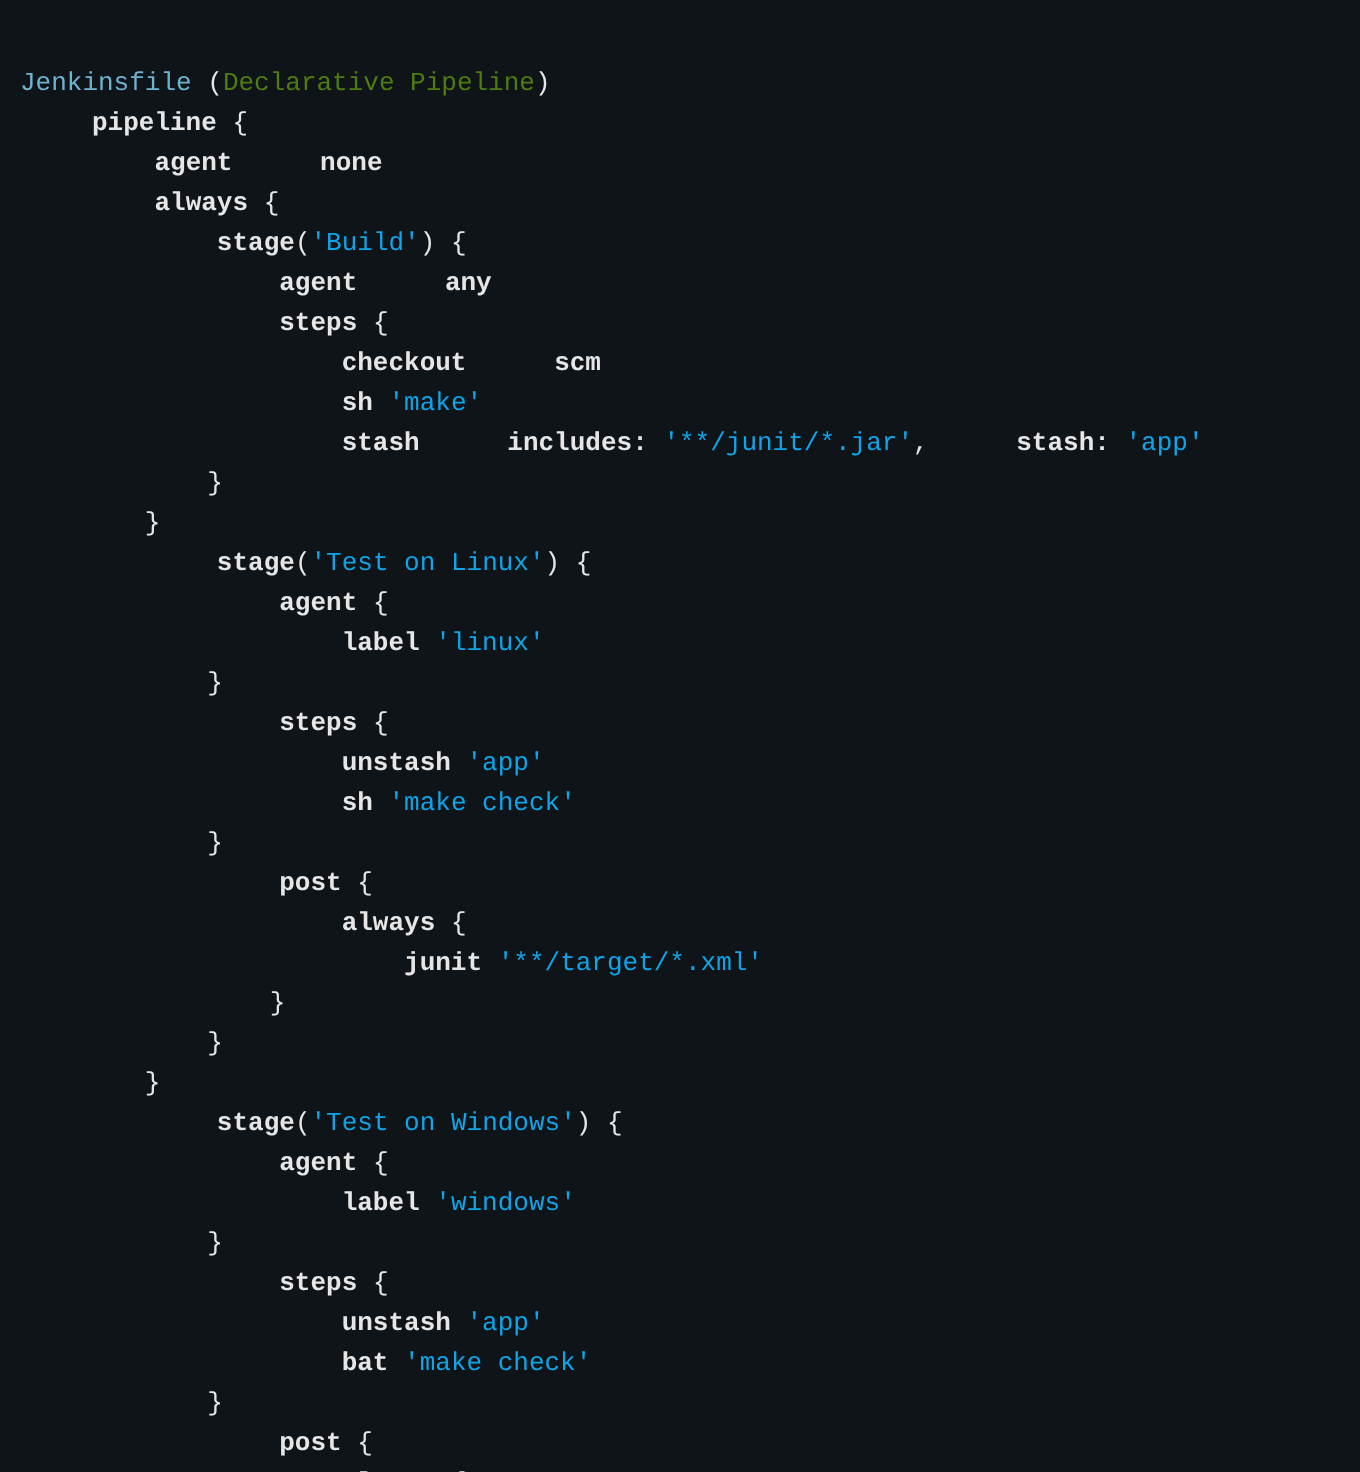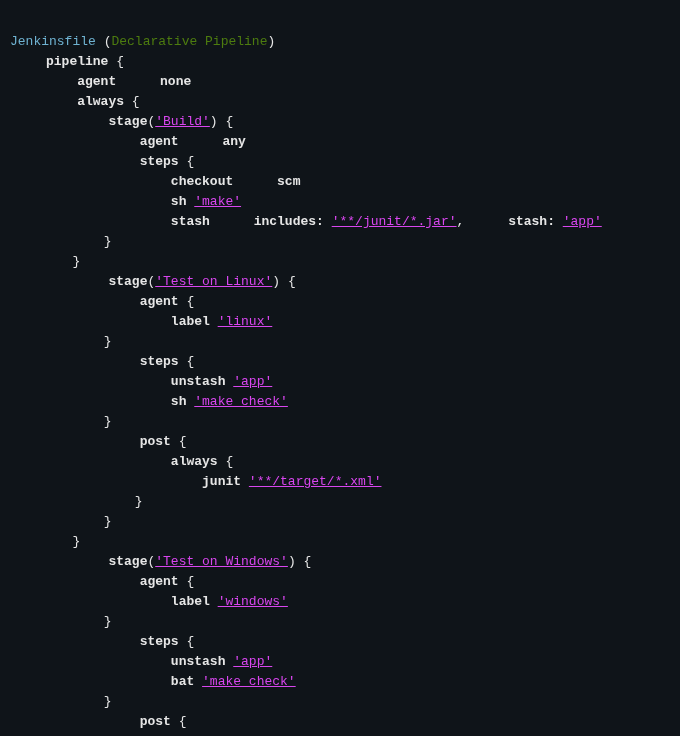--- a/index.html
+++ b/index.html
@@ -12,21 +12,21 @@
       padding: 12px 10px;
       width: 680px;
       height: 736px;
       overflow: hidden;
     }
     .code-block { white-space: pre; }
     .file { color: #6fb3d2; }
     .comment { color: #4d7c0f; }
     .paren-white { color: #e6e6e6; }
     .kw { color: #e6e6e6; font-weight: bold; padding-left: 36px; }
-    .str { color: #d946ef; text-decoration: underline; }
+    .str { color: #0ea5e9; }
     .punct { color: #e6e6e6; }
   </style>
 </head>
 <body>
 
 <div class="code-block">
 <span class="file">Jenkinsfile</span><span class="paren-white"> (</span><span class="comment">Declarative Pipeline</span><span class="paren-white">)</span>
 <span class="kw">pipeline</span><span class="punct"> {</span>
     <span class="kw">agent</span><span> </span><span class="kw">none</span>
     <span class="kw">always</span><span class="punct"> {</span>

